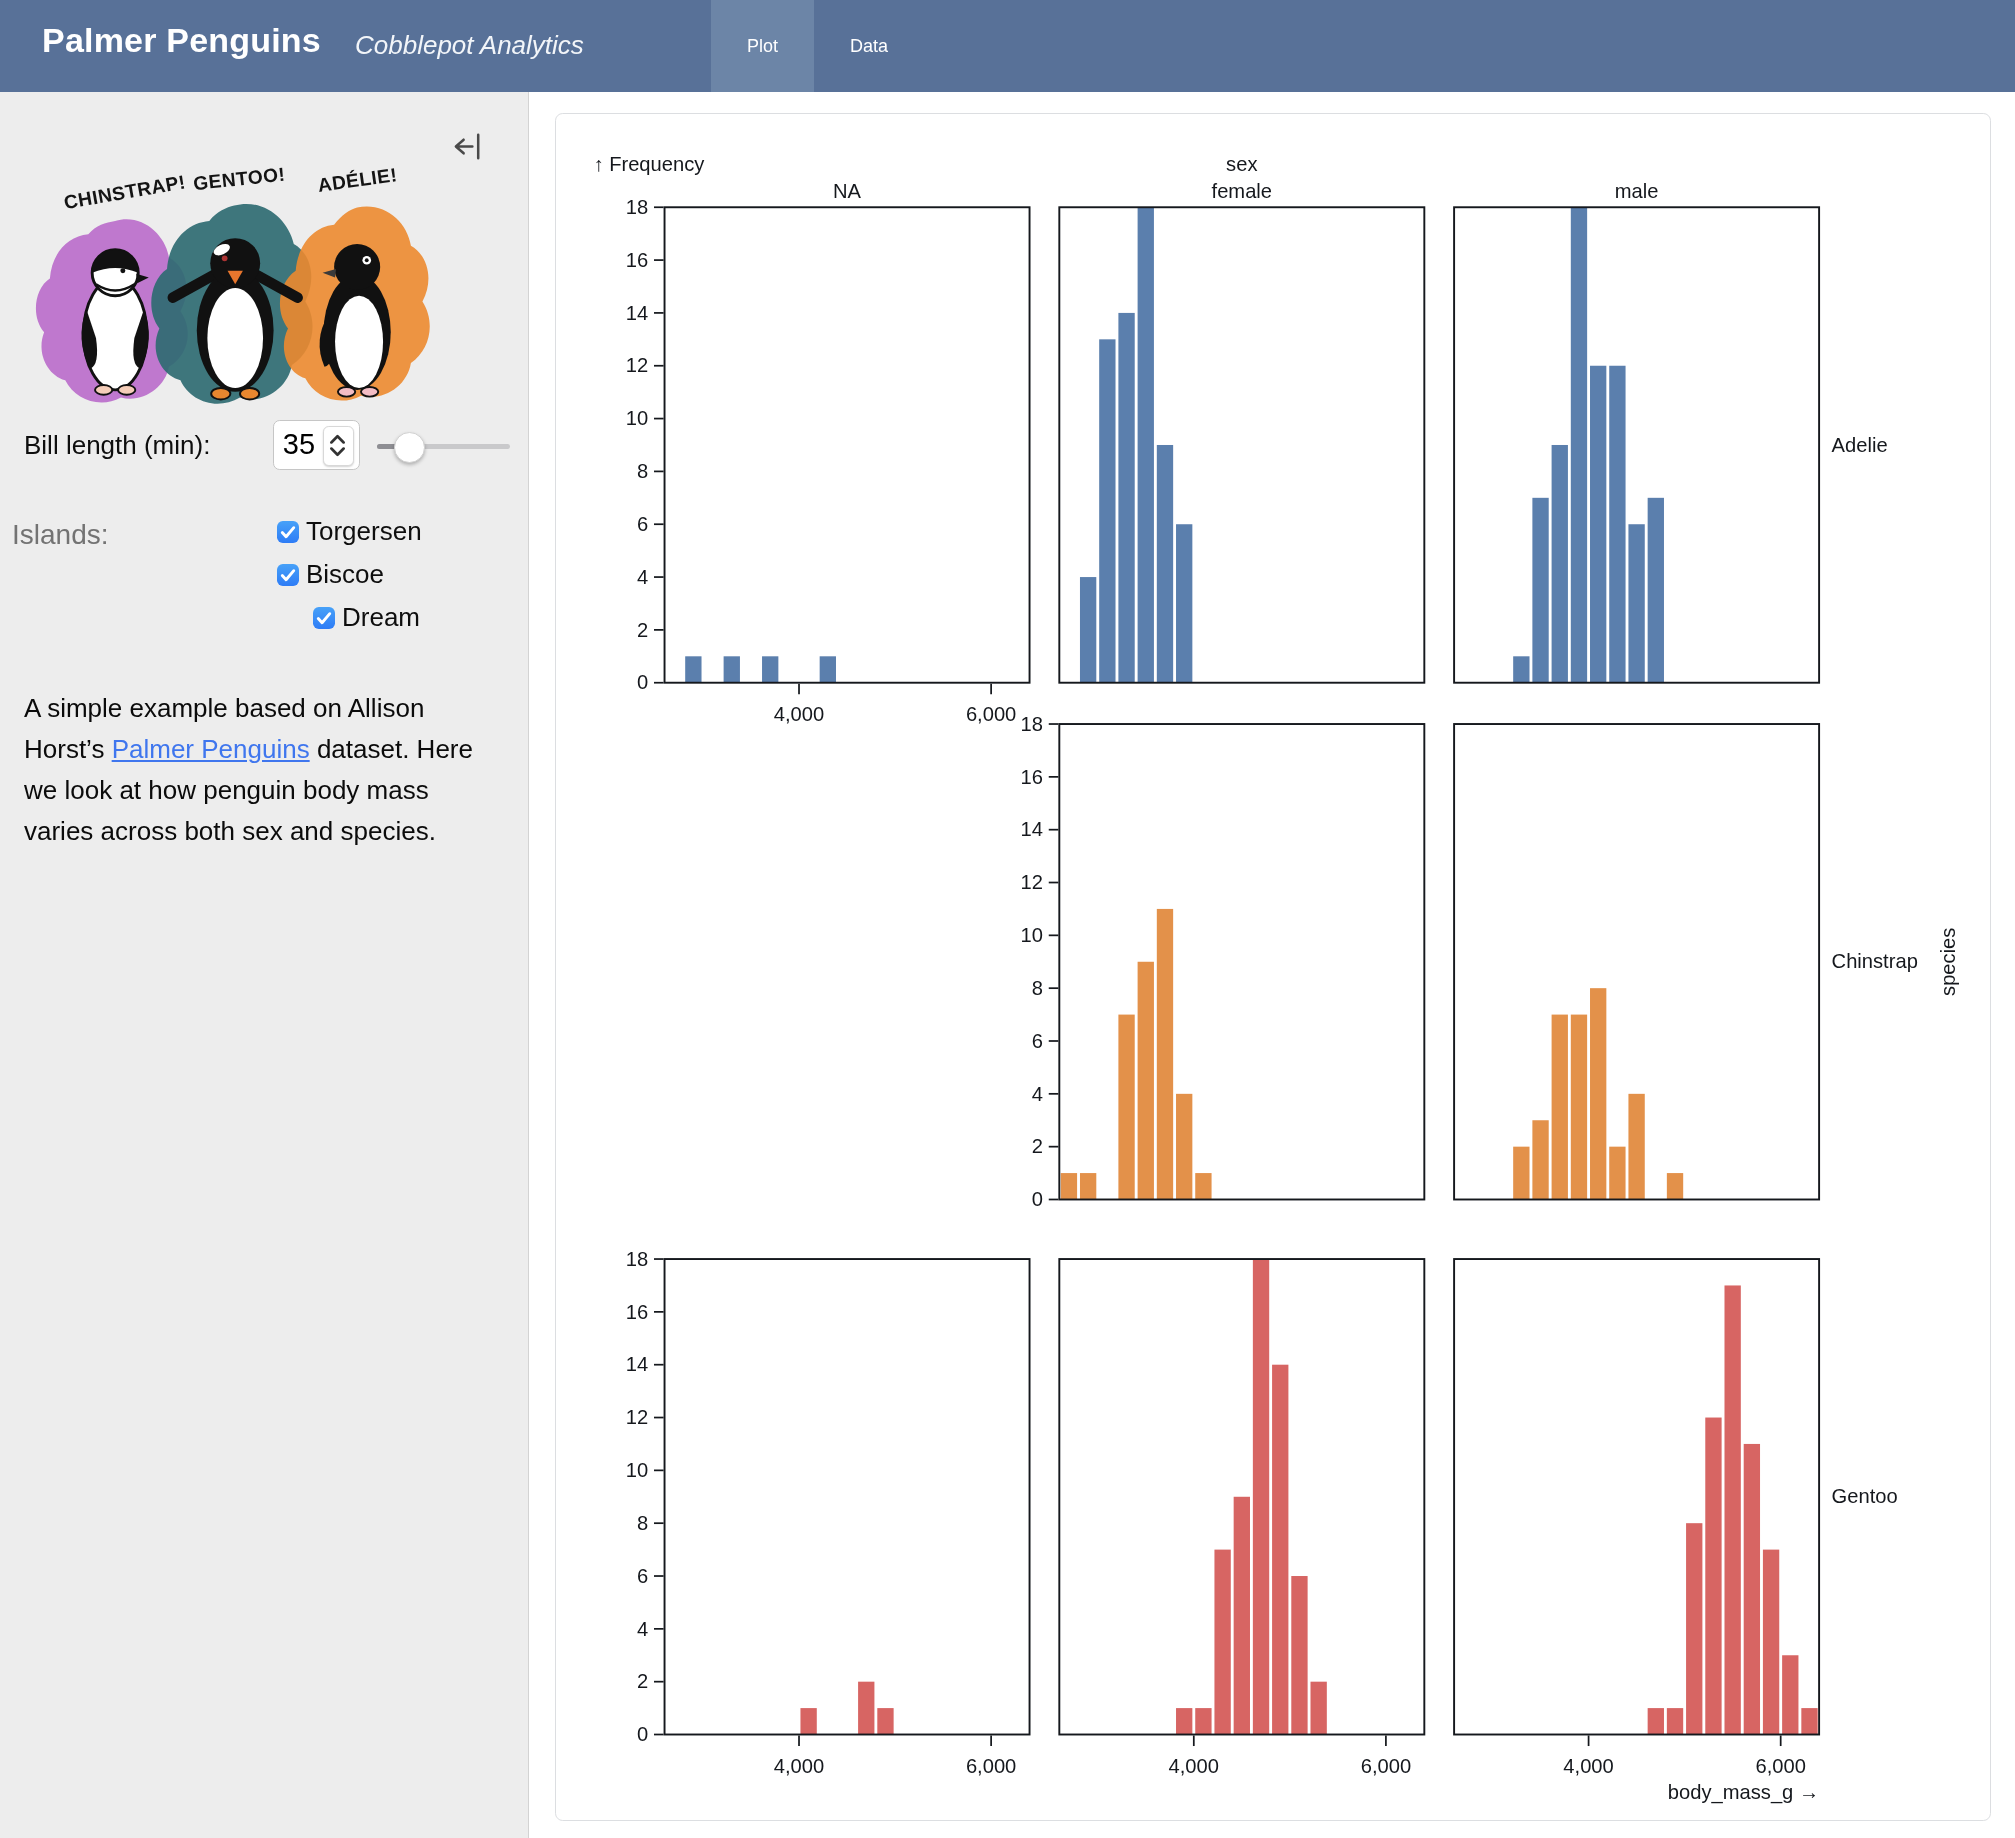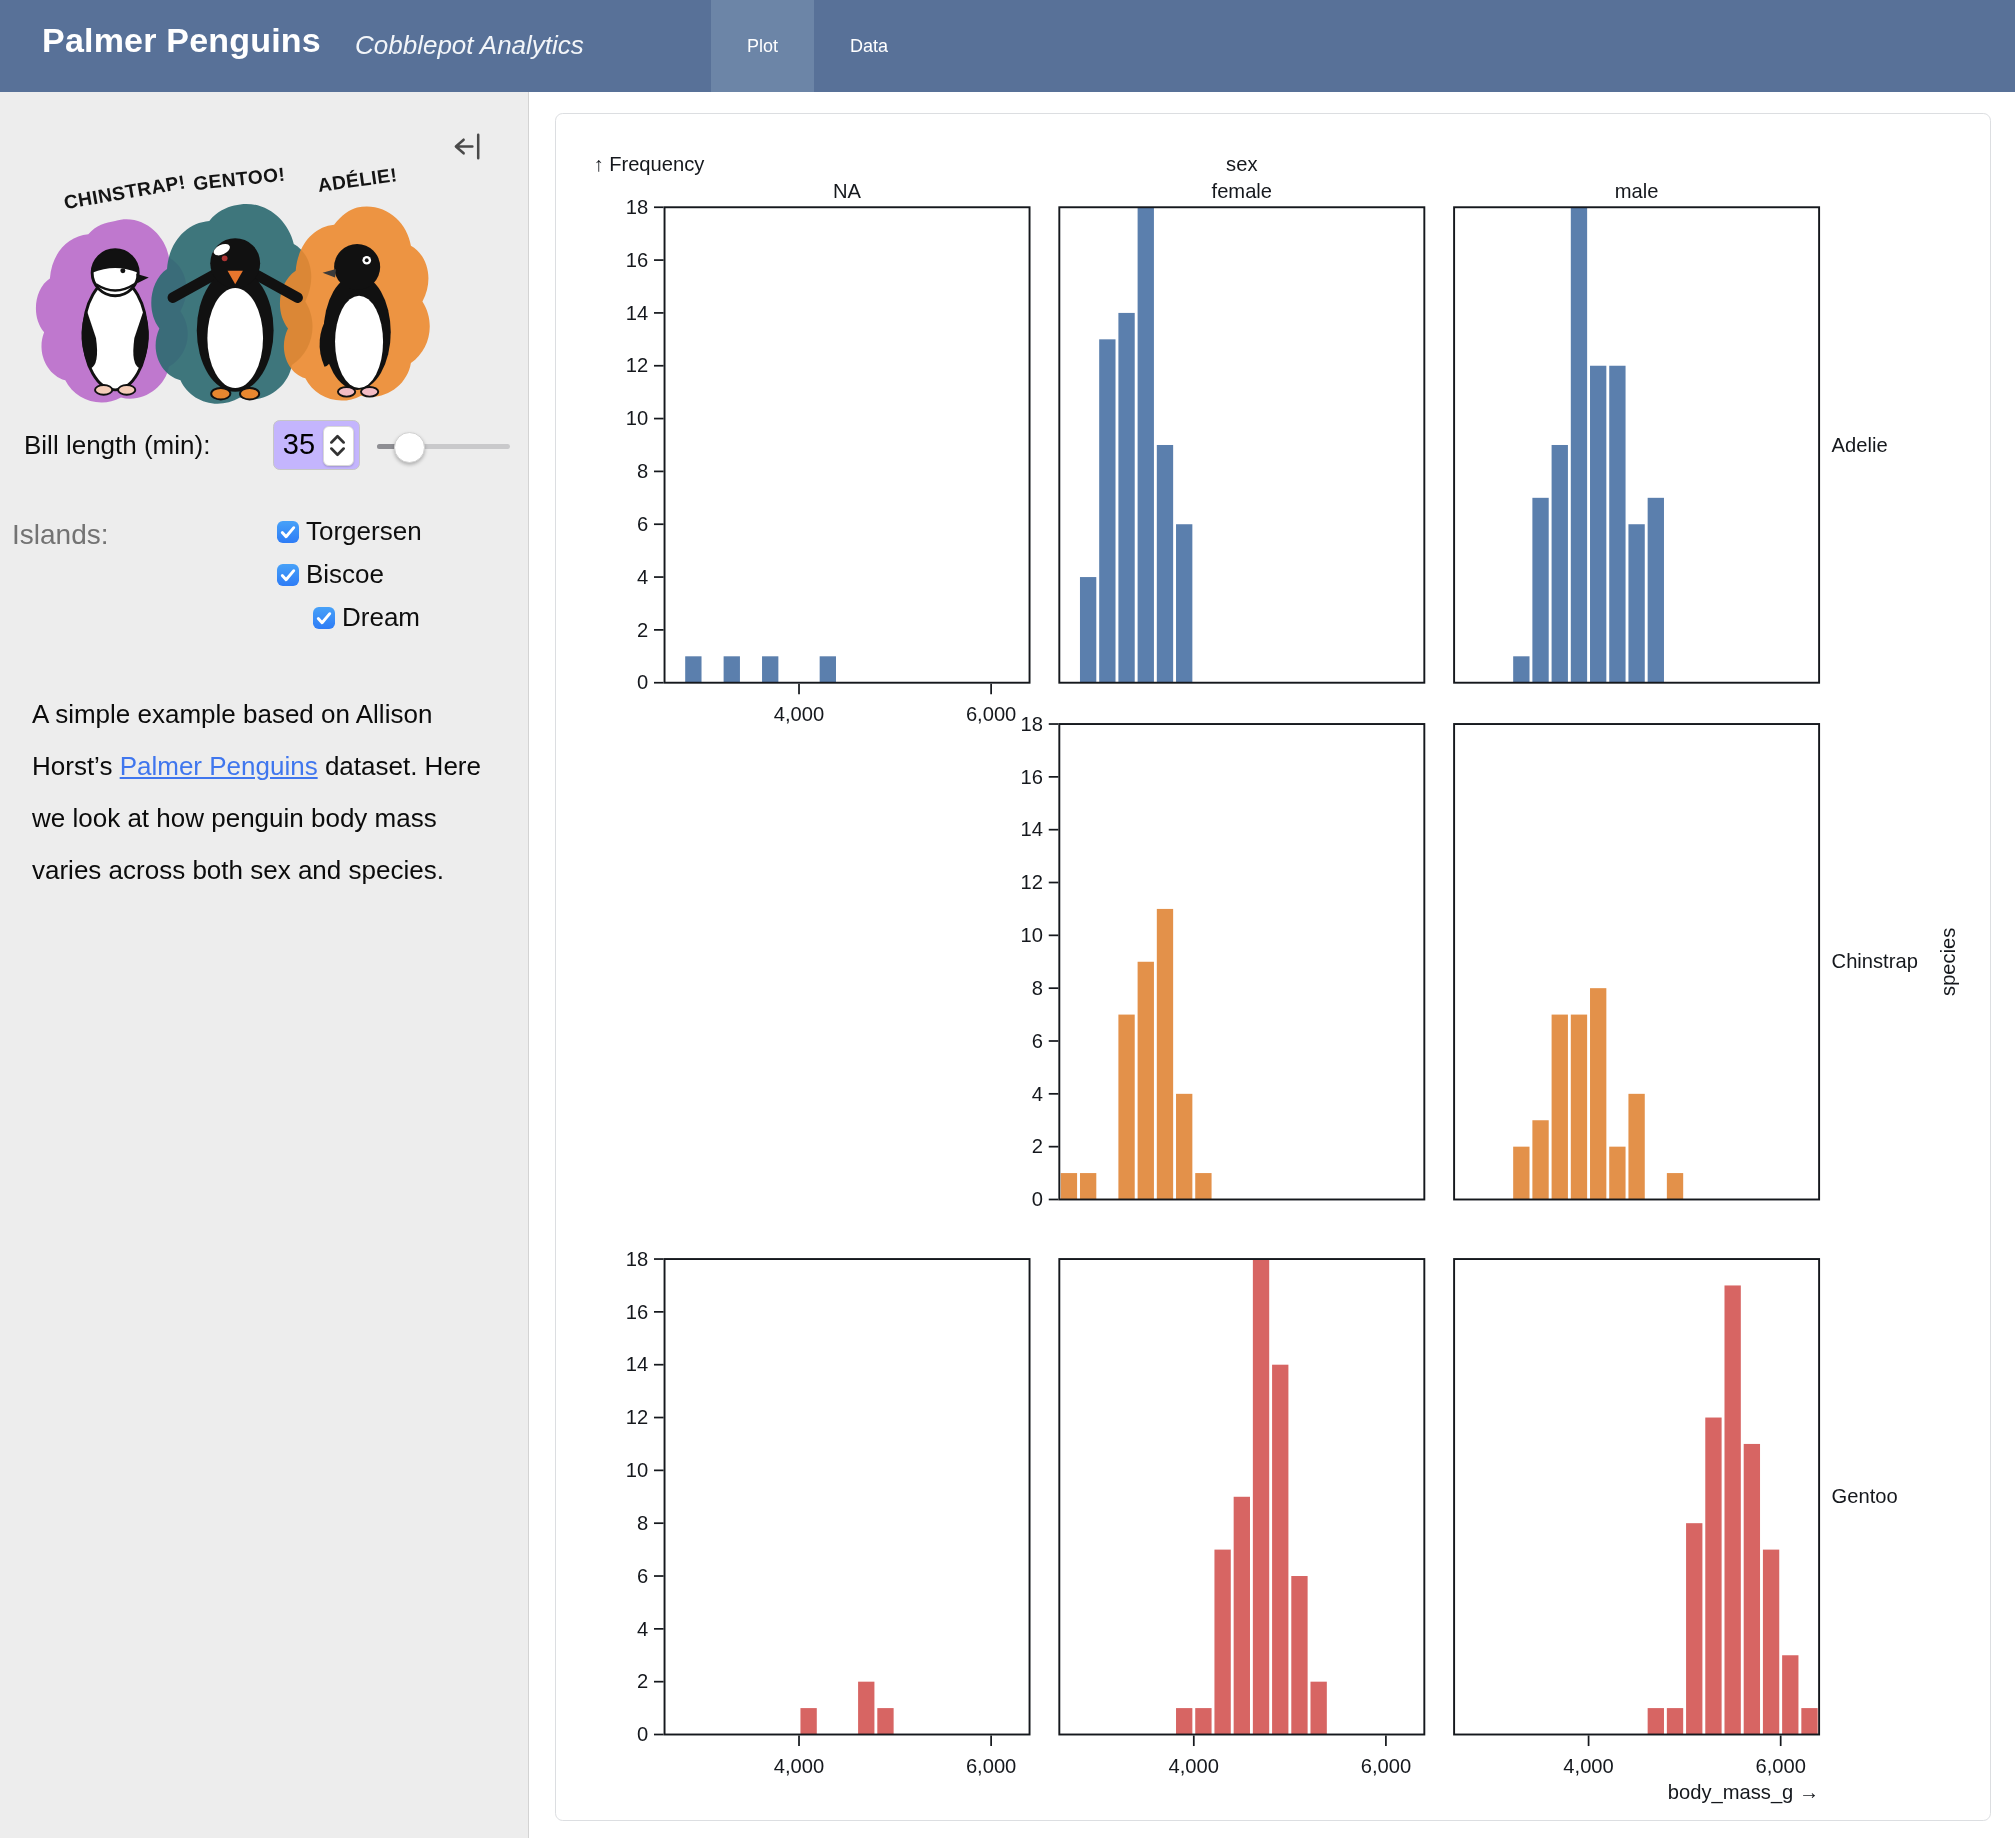--- a/index.html
+++ b/index.html
@@ -13,34 +13,34 @@
   .tab{height:92px;line-height:92px;padding:0 36px;font-size:18px;color:#fff;cursor:pointer;}
   .tab.active{background:#6c85a7;}
 
   
   .sidebar{position:absolute;left:0;top:92px;width:528px;height:1747px;background:#ededed;border-right:1px solid #d3d3d3;}
   .collapse-btn{position:absolute;left:452px;top:38px;width:33px;height:33px;cursor:pointer;}
   .artwork{position:absolute;left:19px;top:54px;width:418px;height:265px;}
   .artwork text{font-weight:bold;font-size:20px;fill:#141414;letter-spacing:.5px;}
 
   .bill-row-label{position:absolute;left:24px;top:338px;font-size:26px;color:#0e0e0e;}
-  .num-input{position:absolute;left:273px;top:328px;width:87px;height:50px;background:#c4b5fd;border:1px solid #c6c6c6;border-radius:6.7px;box-sizing:border-box;}
+  .num-input{position:absolute;left:273px;top:328px;width:87px;height:50px;background:#ffffff;border:1px solid #c6c6c6;border-radius:6.7px;box-sizing:border-box;}
   .num-value{position:absolute;left:0px;top:6.7px;width:50px;text-align:center;font-size:29px;color:#000;}
   .stepper{position:absolute;right:4.8px;top:4.8px;width:29px;height:38px;background:#fff;border:1px solid #d8d8d8;border-radius:5.8px;box-shadow:0 1px 1.9px rgba(0,0,0,.18);}
   .slider{position:absolute;left:377px;top:328px;width:133px;height:50px;}
   .slider-track{position:absolute;left:0;top:24px;width:133px;height:4.8px;border-radius:2.9px;background:#c9c9cb;}
   .slider-fill{position:absolute;left:0;top:24px;height:4.8px;border-radius:2.9px;background:#8e8e93;}
   .slider-thumb{position:absolute;top:11.5px;width:29px;height:29px;border-radius:50%;background:#fff;border:1px solid #d2d2d2;box-shadow:0 1.9px 3.8px rgba(0,0,0,.25);cursor:pointer;}
 
   .islands-label{position:absolute;left:12px;top:427px;font-size:28px;color:#737373;}
   .island-row{position:absolute;left:277px;height:25px;display:flex;align-items:center;}
   .checkbox{width:22px;height:22px;border-radius:5.8px;background:linear-gradient(#47a1f8,#2e7cf6);position:relative;flex:0 0 auto;cursor:pointer;}
   .island-name{margin-left:7px;font-size:26px;color:#0e0e0e;white-space:nowrap;}
 
-  .description{position:absolute;left:32px;top:596px;width:461px;font-size:26px;line-height:52px;color:#0b0b0b;}
+  .description{position:absolute;left:24px;top:596px;width:461px;font-size:26px;line-height:41px;color:#0b0b0b;}
   .description a{color:#3f76ee;text-decoration:underline;cursor:pointer;}
 
   
   .main{position:absolute;left:529px;top:92px;width:1486px;height:1747px;background:#fff;}
   .card{position:absolute;left:26px;top:21px;width:1436px;height:1708px;background:#fff;border:1px solid #dcdee1;border-radius:7.7px;box-sizing:border-box;}
   .card svg{position:absolute;left:0;top:0;}
   svg text{font-family:"Liberation Sans",sans-serif;}
 </style>
 </head>
 <body>

